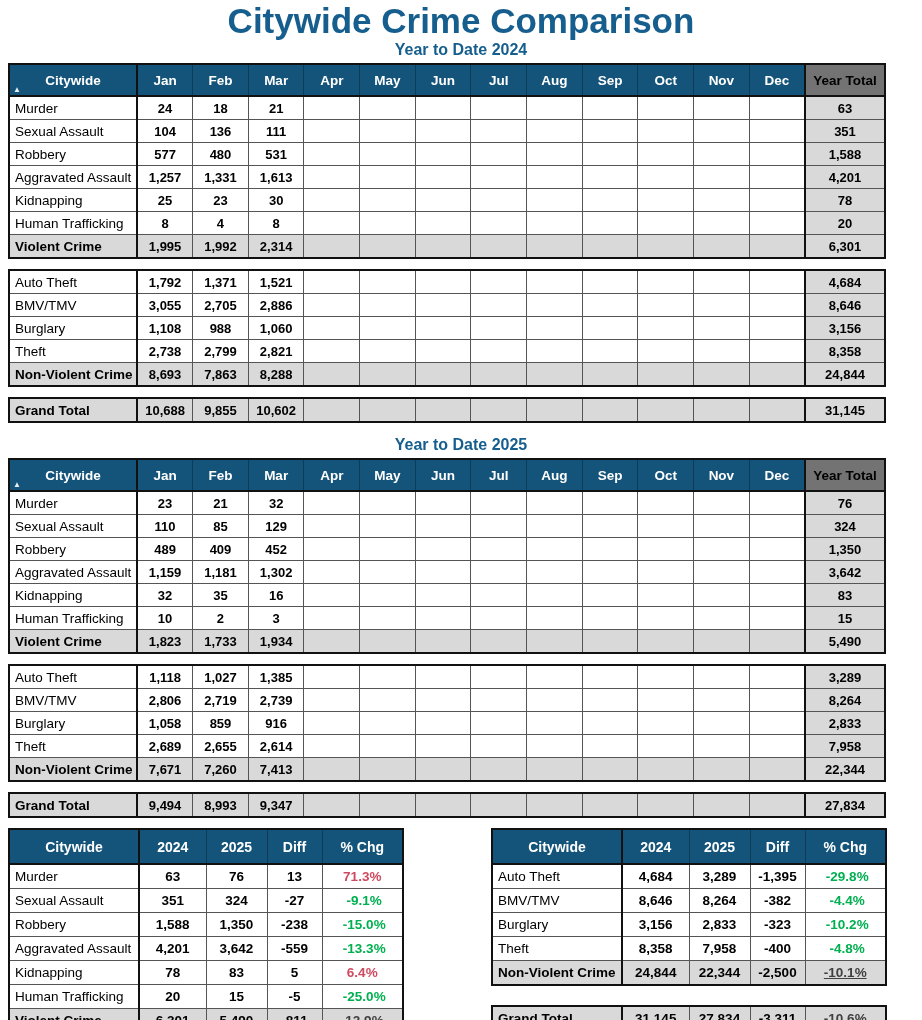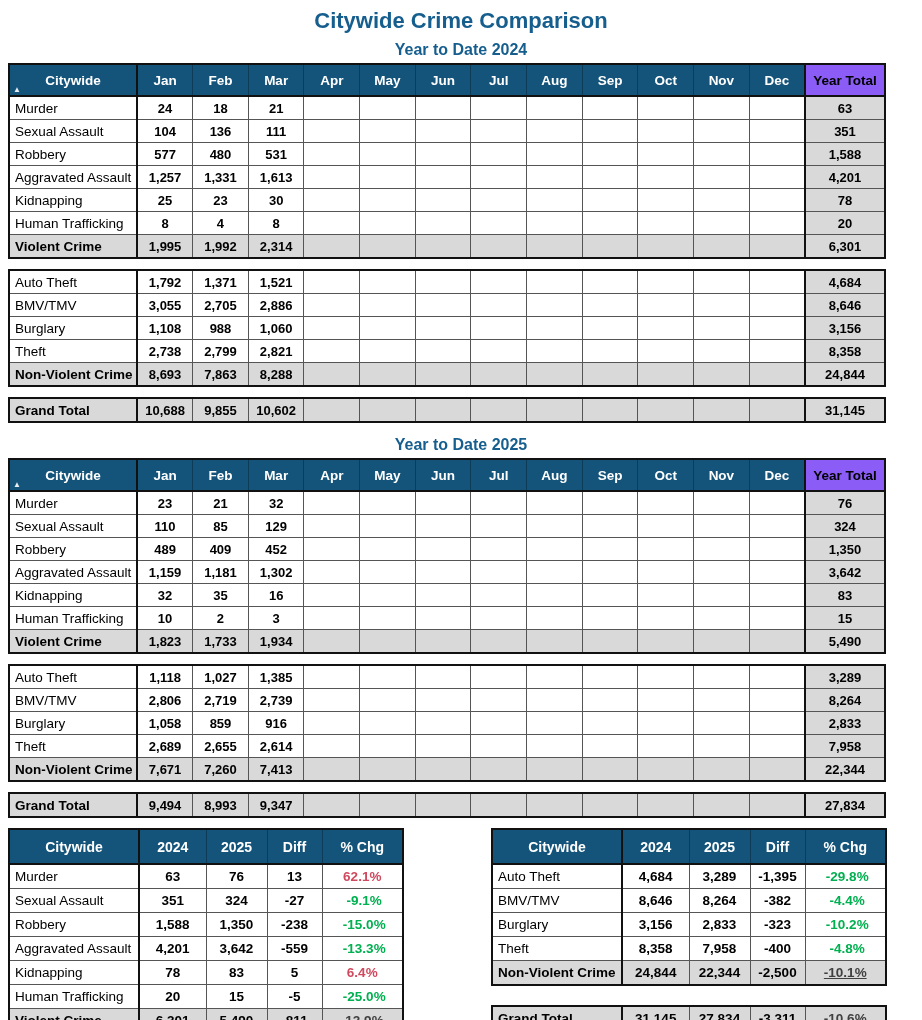--- a/index.html
+++ b/index.html
@@ -4,21 +4,21 @@
 <style>
   html,body{margin:0;padding:0;background:#ffffff;}
   body{
     width:922px;height:1020px;
     font-family:"Liberation Sans","DejaVu Sans",sans-serif;
     color:#000;overflow:hidden;
   }
   .page{width:922px;}
   .title{
     margin:2px 0 0 0;text-align:center;
-    font-size:22px;font-weight:bold;color:#155E8E;line-height:38px;
+    font-size:35px;font-weight:bold;color:#155E8E;line-height:38px;
   }
   .subtitle{
     text-align:center;font-size:16px;font-weight:bold;color:#155E8E;
     margin:12px 0 4px 0;line-height:19px;
   }
   #yt-container > .subtitle:first-child{margin-top:0;text-align:center;}
 
   
   table{border-collapse:collapse;table-layout:fixed;}
   .month-table{
@@ -29,21 +29,21 @@
   .month-table col.c-total{width:80px;}
   .month-table th{
     position:relative;
     background:#15547A;color:#fff;font-weight:bold;font-size:13.5px;
     height:30px;text-align:center;
     border:1px solid #0E3B57;border-bottom:2px solid #111;
     padding:0 2px;overflow:hidden;white-space:nowrap;
   }
   .month-table th.label-h{border-right:2px solid #111;}
   .month-table th.yt-h{
-    background:#8b5cf6;color:#000;border-left:2px solid #111;
+    background:#737373;color:#000;border-left:2px solid #111;
   }
   .sort{
     position:absolute;left:3px;bottom:1px;
     font-size:8px;color:#E8EEF3;line-height:8px;
   }
   .month-table td{
     height:22px;border:1px solid #555;text-align:center;
     font-weight:bold;padding:0 3px;background:#fff;
     overflow:hidden;white-space:nowrap;
   }
@@ -695,21 +695,21 @@
               <th>Diff</th>
               <th>% Chg</th>
             </tr>
           </thead>
           <tbody>
             <tr class="data">
               <td class="label">Murder</td>
               <td>63</td>
               <td>76</td>
               <td>13</td>
-              <td class="pct up">62.1%</td>
+              <td class="pct up">71.3%</td>
             </tr>
             <tr class="data">
               <td class="label">Sexual Assault</td>
               <td>351</td>
               <td>324</td>
               <td>-27</td>
               <td class="pct down">-9.1%</td>
             </tr>
             <tr class="data">
               <td class="label">Robbery</td>

